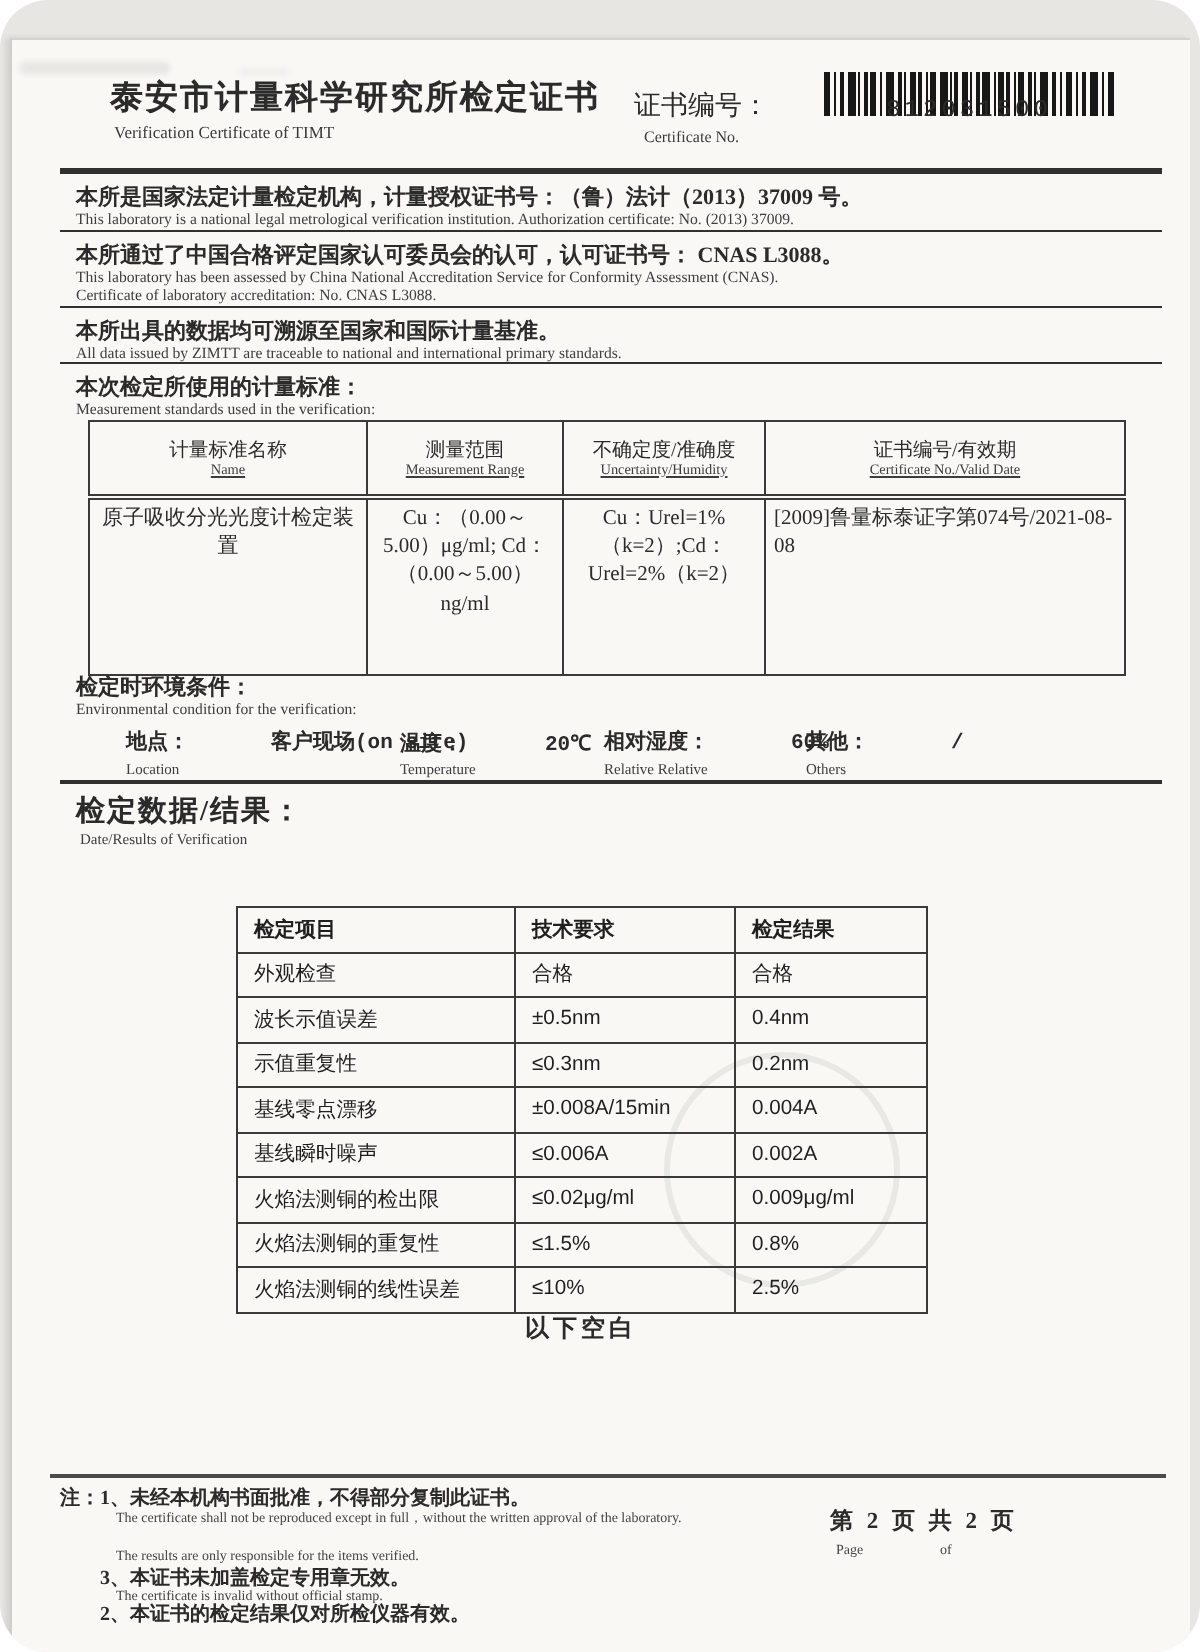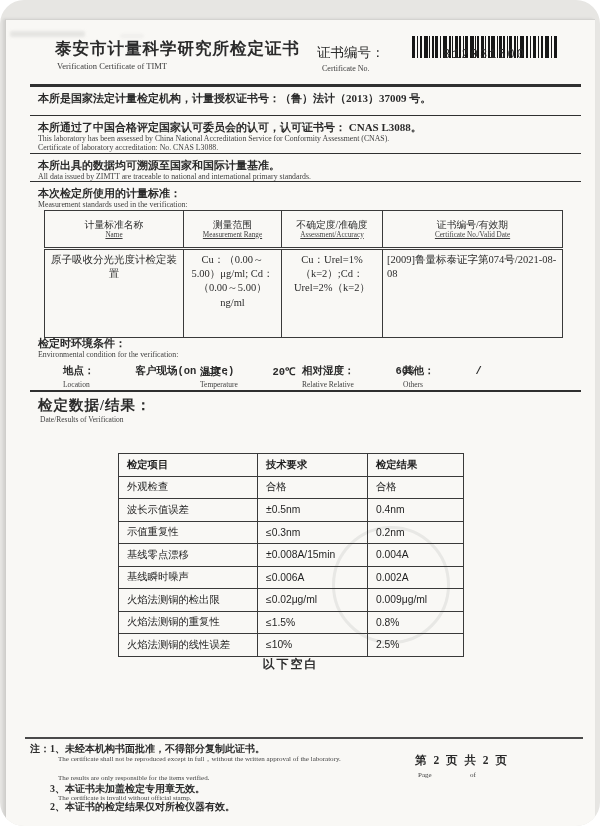--- a/index.html
+++ b/index.html
@@ -90,20 +90,21 @@
         <rect x="139" y="0" width="1" height="22"></rect>
           <rect x="142" y="0" width="3" height="22"></rect>
       </g>
     </svg>
   </div>
   <div class="abs center" style="left:412px;top:48px;width:145px;font-family:'Liberation Mono',monospace;font-size:12px;letter-spacing:2px;">812031500</div>
 
   <div class="rule" style="left:30px;top:84px;width:551px;height:2.5px;"></div>
 
   <div class="abs stmt-cn" style="left:38px;top:91px;">本所是国家法定计量检定机构，计量授权证书号：（鲁）法计（2013）37009 号。</div>
+  <div class="abs stmt-en" style="left:38px;top:105px;">This laboratory is a national legal metrological verification institution. Authorization certificate: No. (2013) 37009.</div>
   <div class="rule" style="left:30px;top:115px;width:551px;height:1.3px;"></div>
 
   <div class="abs stmt-cn" style="left:38px;top:120px;">本所通过了中国合格评定国家认可委员会的认可，认可证书号： CNAS L3088。</div>
   <div class="abs stmt-en" style="left:38px;top:134px;">This laboratory has been assessed by China National Accreditation Service for Conformity Assessment (CNAS).</div>
   <div class="abs stmt-en" style="left:38px;top:143px;">Certificate of laboratory accreditation: No. CNAS L3088.</div>
   <div class="rule" style="left:30px;top:153px;width:551px;height:1.3px;"></div>
 
   <div class="abs stmt-cn" style="left:38px;top:158px;">本所出具的数据均可溯源至国家和国际计量基准。</div>
   <div class="abs stmt-en" style="left:38px;top:172px;">All data issued by ZIMTT are traceable to national and international primary standards.</div>
   <div class="rule" style="left:30px;top:181px;width:551px;height:1.3px;"></div>
@@ -123,21 +124,21 @@
       <th>
             <span class="hcn">计量标准名称</span>
             <span class="hen">Name</span>
           </th>
       <th>
             <span class="hcn">测量范围</span>
             <span class="hen">Measurement Range</span>
           </th>
       <th>
             <span class="hcn">不确定度/准确度</span>
-            <span class="hen">Assessment/Accuracy</span>
+            <span class="hen">Uncertainty/Humidity</span>
           </th>
       <th>
             <span class="hcn">证书编号/有效期</span>
             <span class="hen">Certificate No./Valid Date</span>
           </th>
     </tr>
     <tr>
       <td class="center">原子吸收分光光度计检定装置</td>
       <td class="center">Cu：（0.00～5.00）μg/ml; Cd：（0.00～5.00）ng/ml</td>
       <td class="center">Cu：Urel=1%（k=2）;Cd：Urel=2%（k=2）</td>

